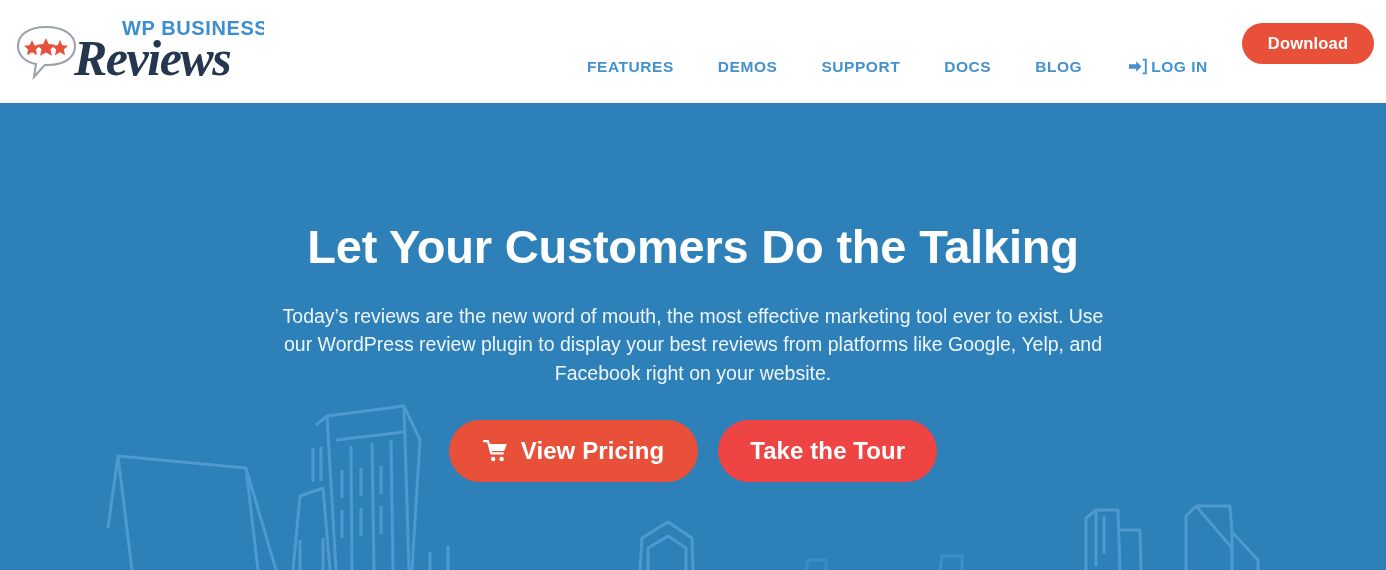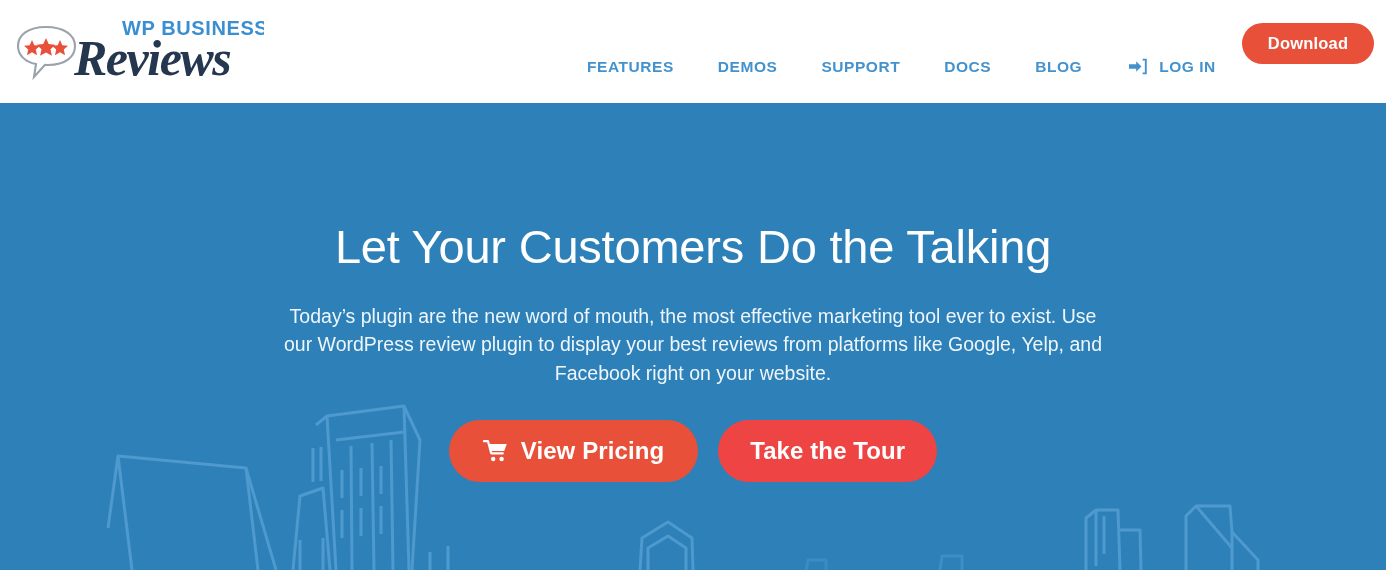--- a/index.html
+++ b/index.html
@@ -62,21 +62,21 @@
     text-transform: uppercase;
     text-decoration: none;
     padding: 0 22px;
     line-height: 1;
     white-space: nowrap;
     display: inline-flex;
     align-items: center;
   }
 
   .nav-login {
-    gap: 12px;
+    gap: 4px;
     padding-left: 24px;
     text-align: right;
   }
 
   .login-icon { display: block; flex: 0 0 auto; }
 
   .download-btn {
     position: absolute;
     right: 12px;
     top: 23px;
@@ -119,21 +119,21 @@
     position: relative;
     z-index: 2;
     width: 1386px;
     text-align: center;
     padding-top: 118px;
   }
 
   .hero-title {
     color: #ffffff;
     font-size: 47px;
-    font-weight: normal;
+    font-weight: bold;
     line-height: 1.12;
     letter-spacing: -0.2px;
     margin-bottom: 28px;
   }
 
   .hero-sub {
     color: #eef6fb;
     font-size: 19.5px;
     font-weight: normal;
     line-height: 1.48;
@@ -260,21 +260,21 @@
 
         <path d="M940 200 L942 186 L962 186 L962 200" stroke-opacity="0.55"></path>
         <path d="M806 200 L808 190 L826 190 L826 200" stroke-opacity="0.45"></path>
       </g>
     </svg>
 
     <div class="hero-inner">
       <h1 class="hero-title">Let Your Customers Do the Talking</h1>
 
       <p class="hero-sub">
-        <span>Today’s plugin are the new word of mouth, the most effective marketing tool ever to exist.</span>
+        <span>Today’s reviews are the new word of mouth, the most effective marketing tool ever to exist.</span>
         <span>Use our WordPress review plugin to display your best reviews from platforms like Google,</span>
         <span>Yelp, and Facebook right on your website.</span>
       </p>
 
       <div class="hero-actions">
         <button class="cta cta-primary">
           <svg class="cart-icon" width="25" height="24" viewBox="0 0 25 24" aria-hidden="true">
             <path d="M0.8 2.2 h4.2 l3.2 12.1 h11.6" fill="none" stroke="#ffffff" stroke-width="2.2" stroke-linecap="round" stroke-linejoin="round"></path>
             <path d="M6.2 5.0 h17.6 l-2.6 7.0 H8.1 Z" fill="#ffffff"></path>
             <circle cx="10.2" cy="20.0" r="2.2" fill="#ffffff"></circle>

